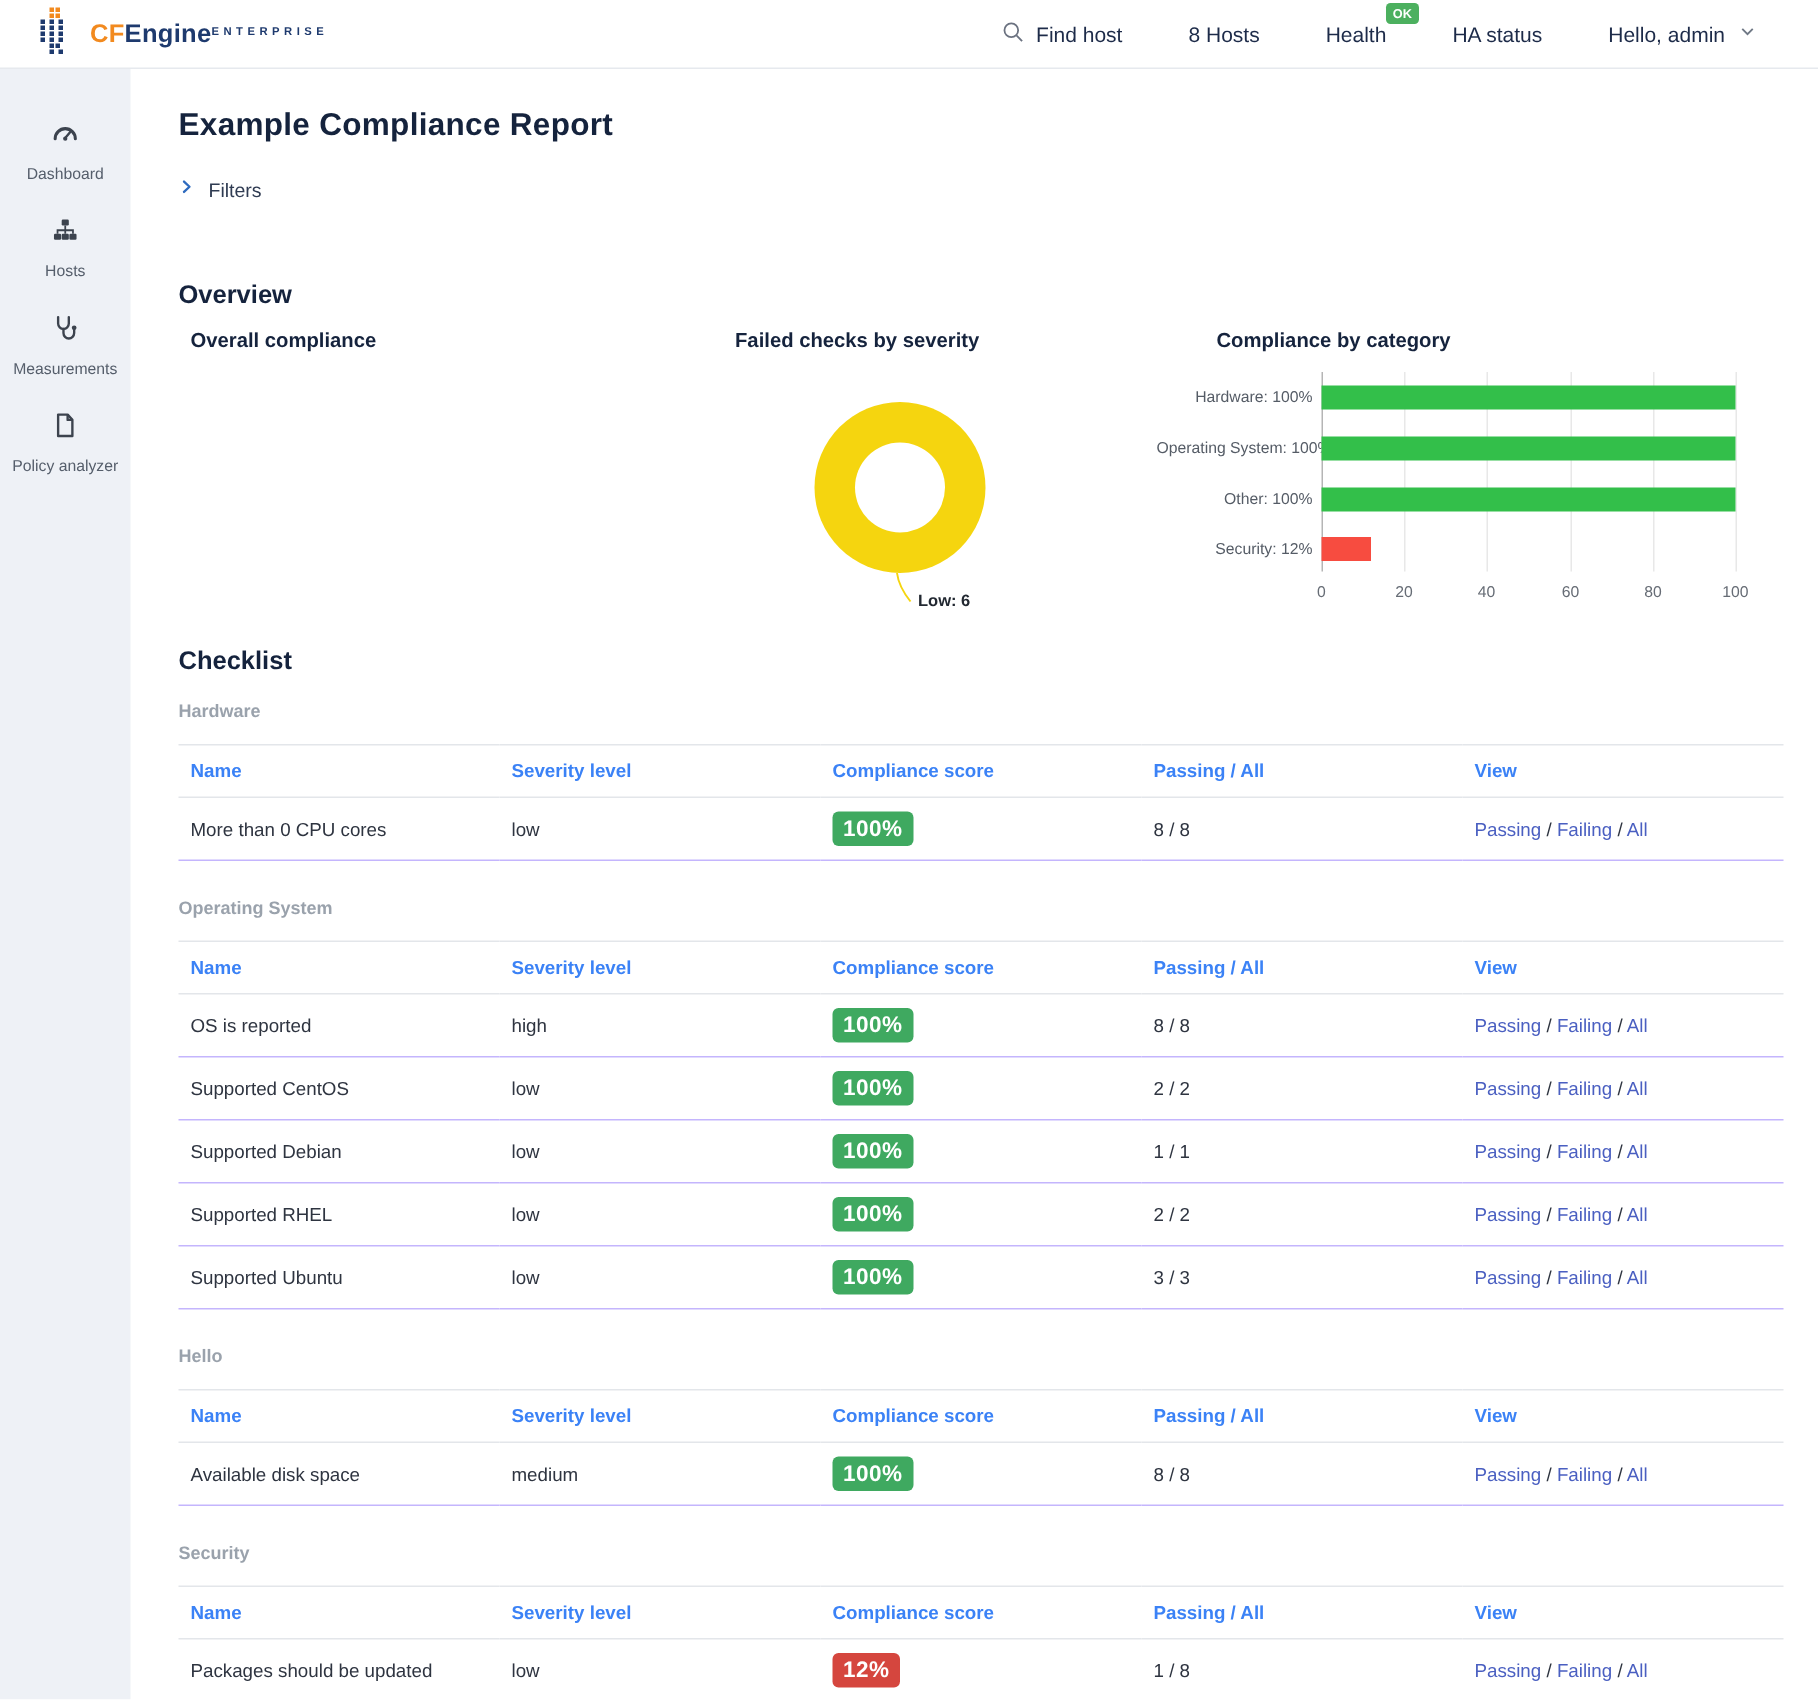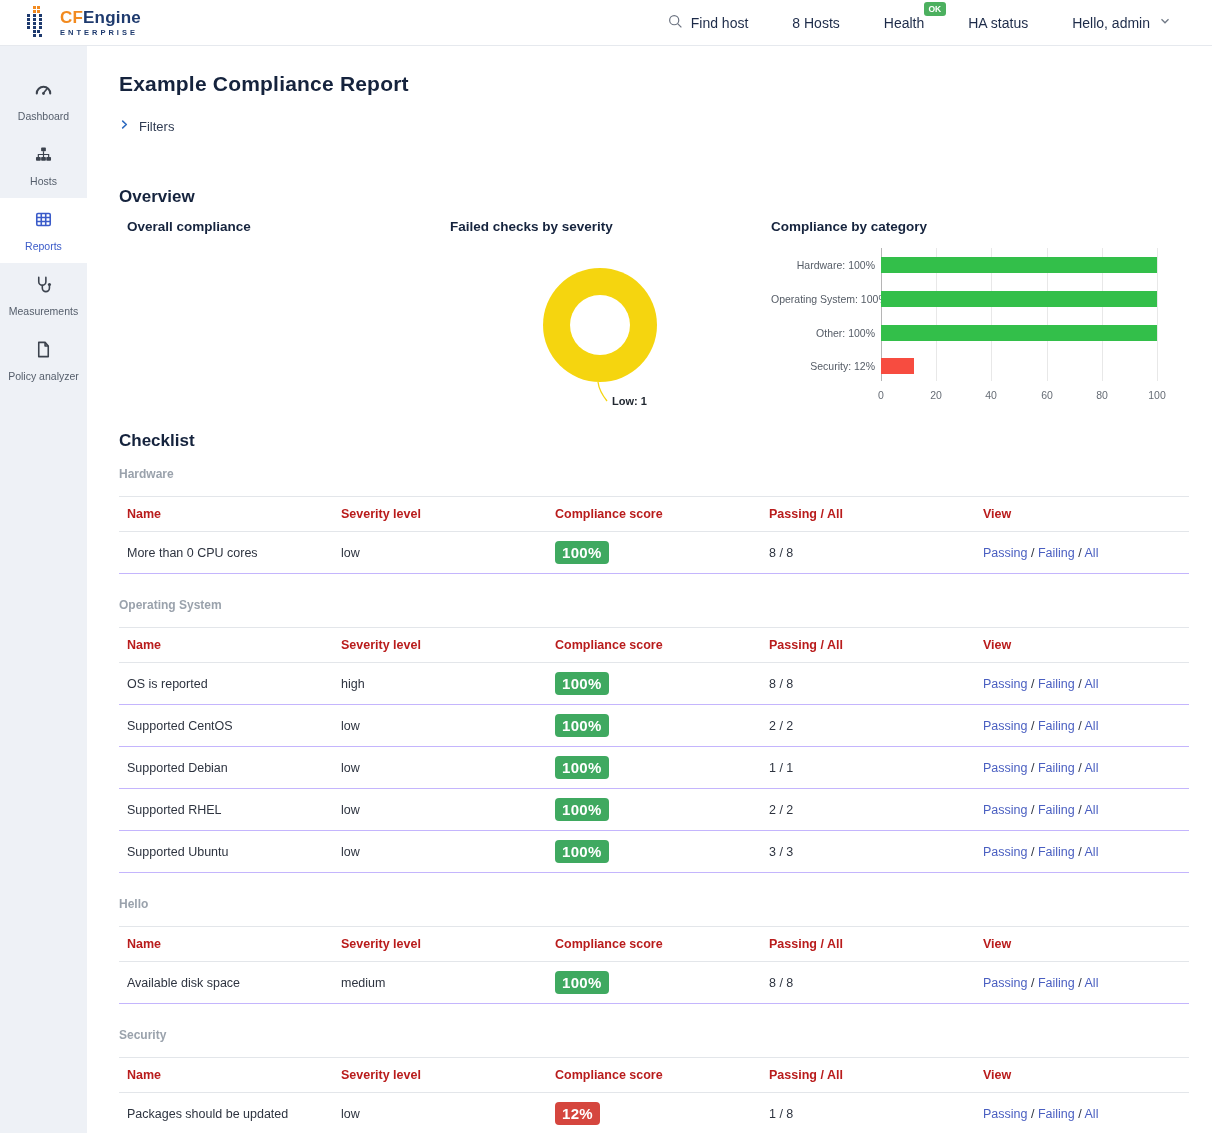--- a/index.html
+++ b/index.html
@@ -9,21 +9,21 @@
     background:#ffffff; font-family:"Liberation Sans", sans-serif; color:#2e3440;
   }
 
   
   .topbar {
     position:absolute; top:0; left:0; right:0; height:46px; background:#fff;
     border-bottom:1px solid #e6e9ee; display:flex; align-items:center;
     justify-content:space-between; padding:0 40px 0 26px; z-index:5;
   }
   .logo { display:flex; align-items:center; gap:8px; cursor:pointer; }
-  .logo-text { display:flex; flex-direction:column; line-height:1; }
+  .logo-text { display:flex; flex-direction:row; line-height:1; }
   .logo-main { font-size:17px; font-weight:bold; letter-spacing:.2px; }
   .logo-main .cf { color:#f28a1f; }
   .logo-main .engine { color:#1e3a6e; }
   .logo-sub { font-size:7.5px; font-weight:bold; letter-spacing:3px; color:#1e3a6e; margin-top:3px; }
   .nav { display:flex; align-items:center; gap:44px; font-size:14px; color:#1d2b49; }
   .nav-item { display:flex; align-items:center; gap:8px; cursor:pointer; white-space:nowrap; }
   .health { position:relative; }
   .ok-badge {
     position:absolute; top:-13px; right:-22px; background:#4cb05f; color:#fff;
     font-size:8.5px; font-weight:bold; padding:2px 5px; border-radius:3px;
@@ -47,21 +47,21 @@
   .main { position:absolute; left:87px; top:46px; right:0; bottom:0; background:#fff; padding:26px 23px 0 32px; }
   h1.page-title { font-size:21px; font-weight:bold; color:#15233d; margin:0 0 22px; letter-spacing:.2px; }
   .filters-row { display:flex; align-items:center; gap:9px; font-size:13px; color:#2f3b52; cursor:pointer; margin-bottom:53px; width:120px; }
   h2.sec-h { font-size:17px; font-weight:bold; color:#15233d; margin:0 0 12px; }
 
   
   .charts { display:flex; margin-bottom:6px; }
   .chart-col1 { width:331px; }
   .chart-col2 { width:321px; }
   .chart-col3 { flex:1; }
-  .chart-title { font-size:13.5px; font-weight:bold; color:#15233d; }
+  .chart-title { font-size:13.5px; font-weight:bold; color:#15233d;margin-left:40px; }
   .chart-col1 .chart-title { margin-left:8px; }
   .chart-body { position:relative; height:185px; margin-top:6px; }
 
   .donut { position:absolute; width:114px; height:114px; border-radius:50%; }
   .donut::after { content:""; position:absolute; inset:27px; background:#fff; border-radius:50%; }
   .donut-1 { left:102px; top:28px; }
   .donut-2 { left:93px; top:28px; }
   .d-label { position:absolute; font-size:11px; font-weight:bold; color:#222831; white-space:nowrap; }
   .leader { position:absolute; }
 
@@ -70,21 +70,21 @@
   .gl { position:absolute; top:0; bottom:0; width:1px; background:#e8e8e8; }
   .gl.axis { background:#b5b5b5; }
   .bc-bar { position:absolute; left:0; height:16px; }
   .bc-tick { position:absolute; top:149px; transform:translateX(-50%); font-size:10.5px; color:#666c75; }
 
   
   .checklist-wrap { margin-top:6px; }
   .sec-label { font-size:12px; font-weight:bold; color:#9aa2ac; margin:0 0 15px; }
   table.chk { width:100%; border-collapse:collapse; table-layout:fixed; margin-bottom:24px; }
   table.chk th {
-    text-align:left; font-size:12.5px; font-weight:bold; color:#b91c1c;
+    text-align:left; font-size:12.5px; font-weight:bold; color:#3b82f6;
     padding:10px 8px; border-top:1px solid #e3e6ea; border-bottom:1px solid #e3e6ea;
   }
   table.chk td { font-size:12.5px; color:#2e3440; padding:9px 8px; border-bottom:1px solid #c4b5fd;margin-left:19px; }
   .badge {
     display:inline-block; font-size:15px; font-weight:bold; color:#fff;
     padding:3px 7px; border-radius:4px; letter-spacing:.3px;
   }
   .view a { color:#4a5fc1; text-decoration:none; cursor:pointer; }
   .view .sep { color:#2e3440; }
 
@@ -181,29 +181,20 @@
             <rect x="9" y="3" width="6" height="5" rx="1"></rect>
             <rect x="2.5" y="15" width="6" height="5" rx="1"></rect>
             <rect x="15.5" y="15" width="6" height="5" rx="1"></rect>
             <rect x="9" y="15" width="6" height="5" rx="1"></rect>
           </g>
           <path d="M12 8v4M5.5 15v-3h13v3M12 12v3" fill="none" stroke="currentColor" stroke-width="1.5"></path>
         </svg>
     </span>
     <span class="lbl">Hosts</span>
   </div>
-  <div class="side-item active">
-    <span>
-      <svg viewBox="0 0 24 24">
-          <rect x="3.5" y="4.5" width="17" height="15" rx="1.5" fill="none" stroke="currentColor" stroke-width="2"></rect>
-          <path d="M3.5 9.5h17M3.5 14.5h17M9.2 4.5v15M14.8 4.5v15" stroke="currentColor" stroke-width="2"></path>
-        </svg>
-    </span>
-    <span class="lbl">Reports</span>
-  </div>
   <div class="side-item">
     <span>
       <svg viewBox="0 0 24 24">
           <path d="M6 3v5.5a4.5 4.5 0 0 0 9 0V3" fill="none" stroke="currentColor" stroke-width="2" stroke-linecap="round"></path>
           <path d="M10.5 13v3.5a4.5 4.5 0 0 0 9 0V14" fill="none" stroke="currentColor" stroke-width="2" stroke-linecap="round"></path>
           <circle cx="19.5" cy="12" r="2" fill="currentColor"></circle>
         </svg>
     </span>
     <span class="lbl">Measurements</span>
   </div>
@@ -239,21 +230,21 @@
       <div class="chart-title">Overall compliance</div>
     </div>
 
     <div class="chart-col2">
       <div class="chart-title">Failed checks by severity</div>
       <div class="chart-body">
         <div class="donut donut-2" style="background: conic-gradient(rgb(245, 213, 15) 0deg, rgb(245, 213, 15) 360deg);"></div>
         <svg class="leader" style="left:144px; top:140px;" width="22" height="26">
             <path d="M4 2 C 5 10, 9 16, 13 21" fill="none" stroke="#f5d50f" stroke-width="1.3"></path>
           </svg>
-        <div class="d-label" style="left:162px; top:155px;">Low: 1</div>
+        <div class="d-label" style="left:162px; top:155px;">Low: 6</div>
       </div>
     </div>
 
     <div class="chart-col3">
       <div class="chart-title">Compliance by category</div>
       <div class="chart-body">
         <div class="bc-label" style="top:17px;">Hardware: 100%</div>
         <div class="bc-label" style="top:51px;">Operating System: 100%</div>
         <div class="bc-label" style="top:85px;">Other: 100%</div>
         <div class="bc-label" style="top:118px;">Security: 12%</div>

